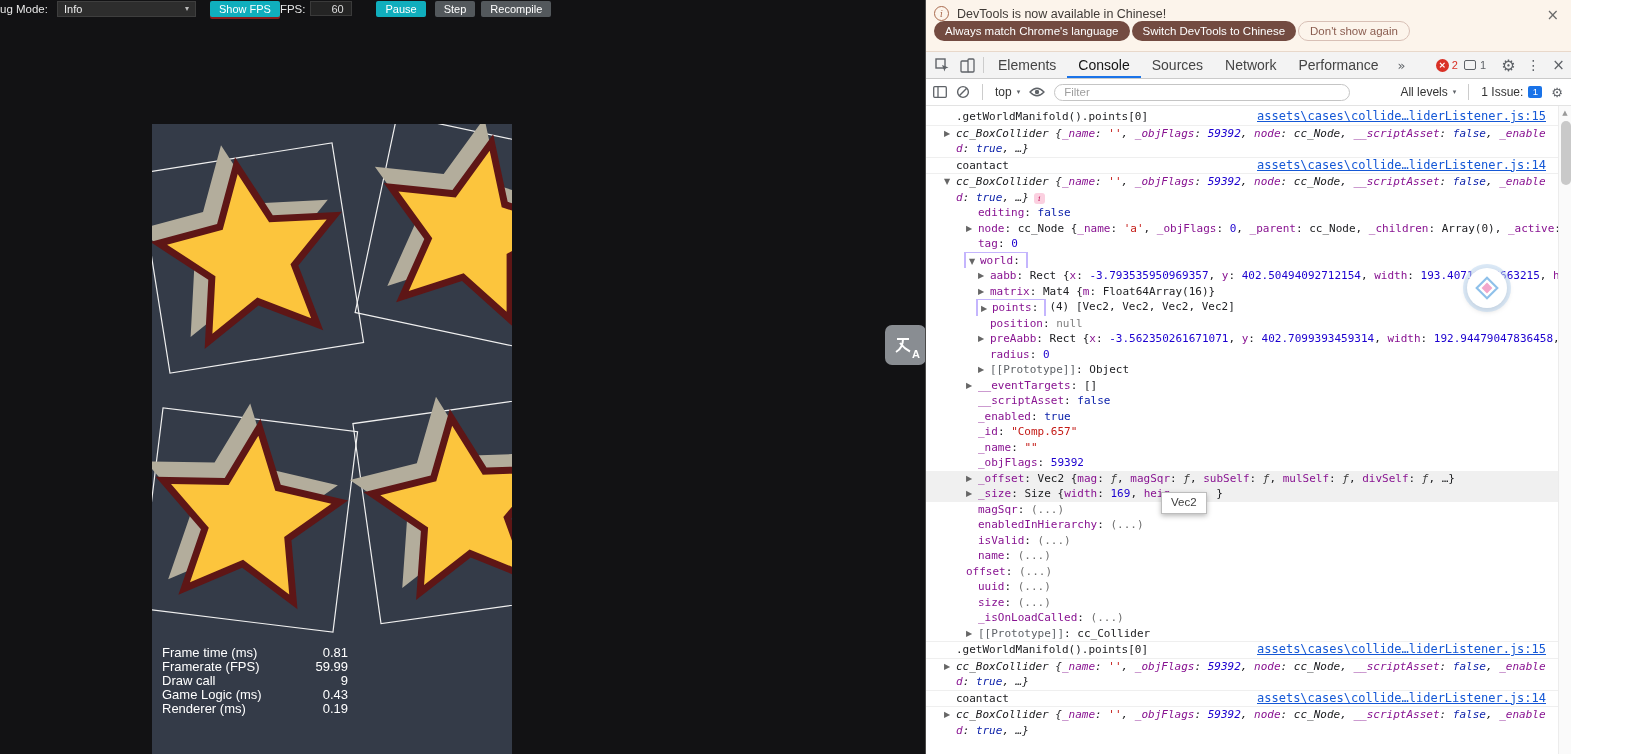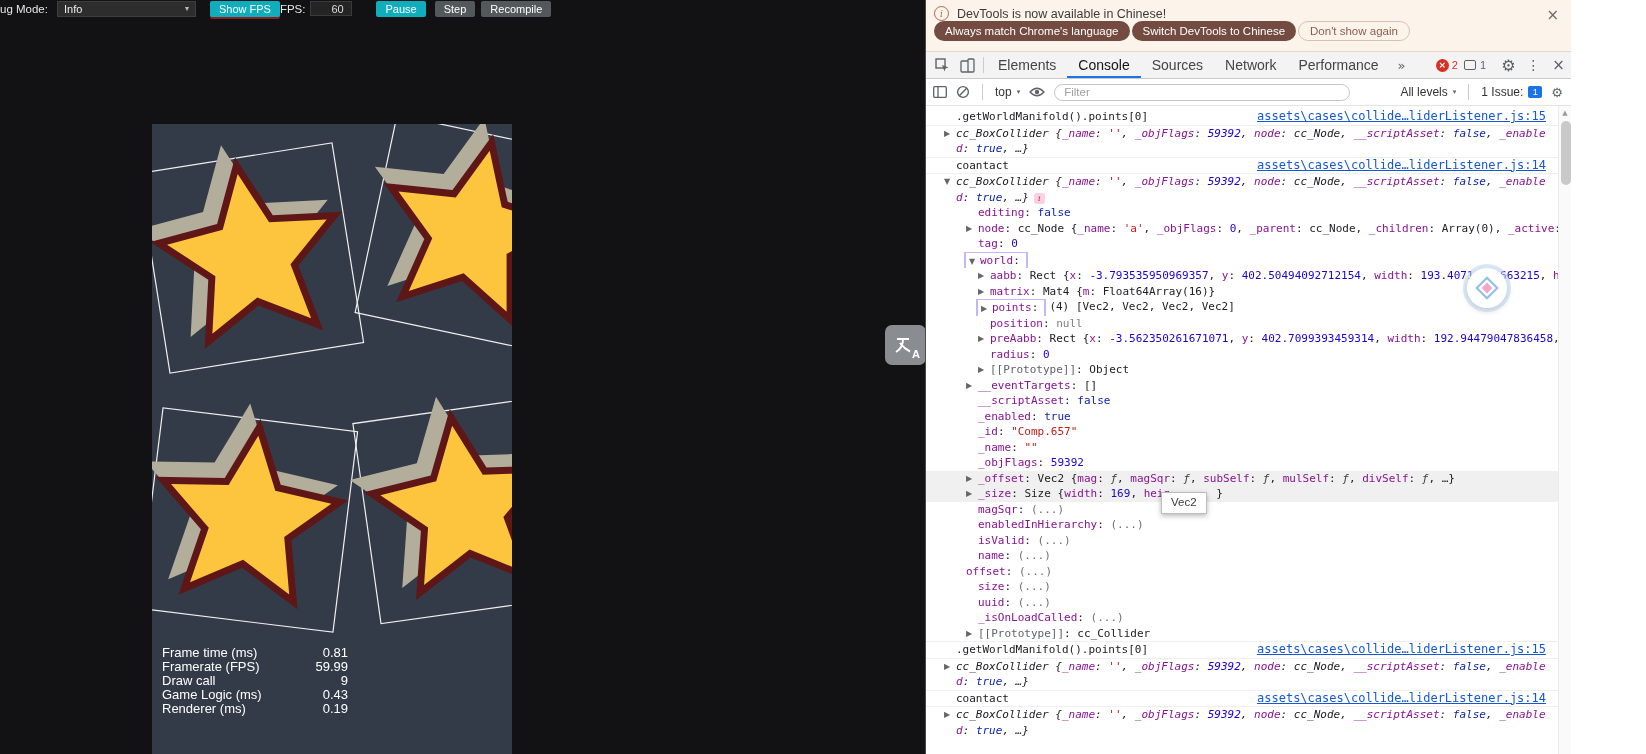--- a/index.html
+++ b/index.html
@@ -293,22 +293,22 @@
           <div class="crow nowrap" style="padding-left: 52px;"><span class="sg-k">_id</span><span class="sg-p">: </span><span class="sg-s">"Comp.657"</span></div>
           <div class="crow nowrap" style="padding-left: 52px;"><span class="sg-k">_name</span><span class="sg-p">: </span><span class="sg-s">""</span></div>
           <div class="crow nowrap" style="padding-left: 52px;"><span class="sg-k">_objFlags</span><span class="sg-p">: </span><span class="sg-n">59392</span></div>
           <div class="crow nowrap hl" style="padding-left: 52px;"><span class="arrow" style="position: absolute; left: 40px;">▶</span><span class="sg-k">_offset</span><span class="sg-p">: </span><span class="sg-p">Vec2 </span><span class="sg-p">{</span><span class="sg-k">mag</span><span class="sg-p">: </span><span class="sg-f">ƒ</span><span class="sg-p">, </span><span class="sg-k">magSqr</span><span class="sg-p">: </span><span class="sg-f">ƒ</span><span class="sg-p">, </span><span class="sg-k">subSelf</span><span class="sg-p">: </span><span class="sg-f">ƒ</span><span class="sg-p">, </span><span class="sg-k">mulSelf</span><span class="sg-p">: </span><span class="sg-f">ƒ</span><span class="sg-p">, </span><span class="sg-k">divSelf</span><span class="sg-p">: </span><span class="sg-f">ƒ</span><span class="sg-p">, …}</span></div>
           <div class="crow nowrap hl" style="padding-left: 52px;"><span class="arrow" style="position: absolute; left: 40px;">▶</span><span class="sg-k">_size</span><span class="sg-p">: </span><span class="sg-p">Size </span><span class="sg-p">{</span><span class="sg-k">width</span><span class="sg-p">: </span><span class="sg-n">169</span><span class="sg-p">, </span><span class="sg-k">heig</span><span class="gap"></span><span class="sg-p">}</span></div>
           <div class="crow nowrap" style="padding-left: 52px;"><span class="sg-k">magSqr</span><span class="sg-p">: </span><span class="sg-d">(...)</span></div>
           <div class="crow nowrap" style="padding-left: 52px;"><span class="sg-k">enabledInHierarchy</span><span class="sg-p">: </span><span class="sg-d">(...)</span></div>
           <div class="crow nowrap" style="padding-left: 52px;"><span class="sg-k">isValid</span><span class="sg-p">: </span><span class="sg-d">(...)</span></div>
           <div class="crow nowrap" style="padding-left: 52px;"><span class="sg-k">name</span><span class="sg-p">: </span><span class="sg-d">(...)</span></div>
           <div class="crow nowrap" style="padding-left: 40px;"><span class="sg-k">offset</span><span class="sg-p">: </span><span class="sg-d">(...)</span></div>
+          <div class="crow nowrap" style="padding-left: 52px;"><span class="sg-k">uuid</span><span class="sg-p">: </span><span class="sg-d">(...)</span></div>
           <div class="crow nowrap" style="padding-left: 52px;"><span class="sg-k">size</span><span class="sg-p">: </span><span class="sg-d">(...)</span></div>
-          <div class="crow nowrap" style="padding-left: 52px;"><span class="sg-k">uuid</span><span class="sg-p">: </span><span class="sg-d">(...)</span></div>
           <div class="crow nowrap" style="padding-left: 52px;"><span class="sg-k">_isOnLoadCalled</span><span class="sg-p">: </span><span class="sg-d">(...)</span></div>
           <div class="crow nowrap" style="padding-left: 52px;"><span class="arrow" style="position: absolute; left: 40px;">▶</span><span class="sg-kd">[[Prototype]]</span><span class="sg-p">: </span><span class="sg-p">cc_Collider</span></div>
           <div class="crow nowrap sep" style="padding-left: 30px;"><span class="jslink">assets\cases\collide…liderListener.js:15</span><span class="sg-p">.getWorldManifold().points[0]</span></div>
           <div class="crow it wrap sep" style="padding-left: 30px;"><span class="arrow" style="position: absolute; left: 18px;">▶</span><span class="sg-p">cc_BoxCollider </span><span class="sg-p">{</span><span class="sg-k">_name</span><span class="sg-p">: </span><span class="sg-s">''</span><span class="sg-p">, </span><span class="sg-k">_objFlags</span><span class="sg-p">: </span><span class="sg-n">59392</span><span class="sg-p">, </span><span class="sg-k">node</span><span class="sg-p">: </span><span class="sg-p">cc_Node</span><span class="sg-p">, </span><span class="sg-k">__scriptAsset</span><span class="sg-p">: </span><span class="sg-b">false</span><span class="sg-p">, </span><span class="sg-k">_enabled</span><span class="sg-p">: </span><span class="sg-b">true</span><span class="sg-p">, …}</span></div>
           <div class="crow nowrap sep" style="padding-left: 30px;"><span class="jslink">assets\cases\collide…liderListener.js:14</span><span class="sg-p">coantact</span></div>
           <div class="crow it wrap sep" style="padding-left: 30px;"><span class="arrow" style="position: absolute; left: 18px;">▶</span><span class="sg-p">cc_BoxCollider </span><span class="sg-p">{</span><span class="sg-k">_name</span><span class="sg-p">: </span><span class="sg-s">''</span><span class="sg-p">, </span><span class="sg-k">_objFlags</span><span class="sg-p">: </span><span class="sg-n">59392</span><span class="sg-p">, </span><span class="sg-k">node</span><span class="sg-p">: </span><span class="sg-p">cc_Node</span><span class="sg-p">, </span><span class="sg-k">__scriptAsset</span><span class="sg-p">: </span><span class="sg-b">false</span><span class="sg-p">, </span><span class="sg-k">_enabled</span><span class="sg-p">: </span><span class="sg-b">true</span><span class="sg-p">, …}</span></div>
         </div>
       <div class="sb">
         <div class="sb-up">▲</div>
         <div class="sb-thumb"></div>

